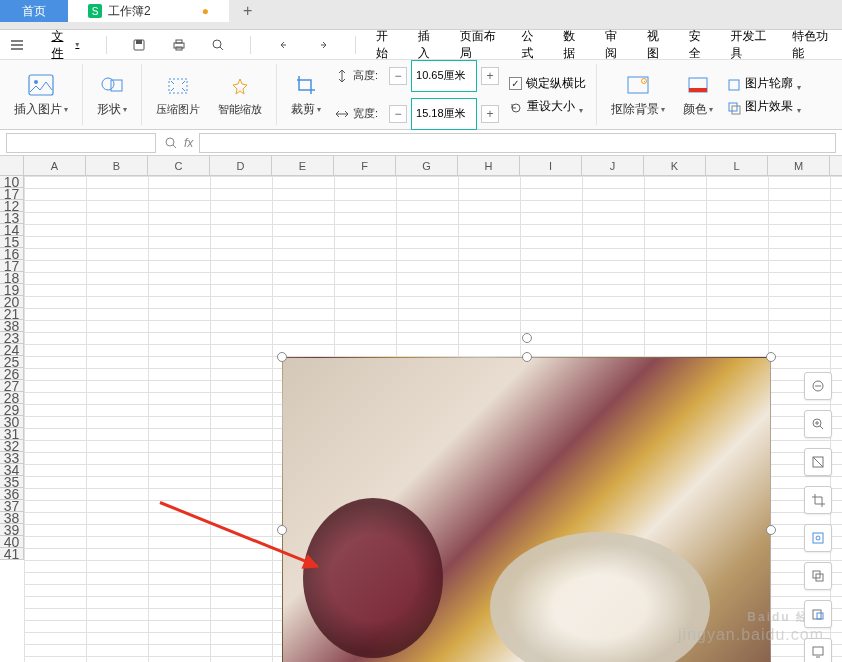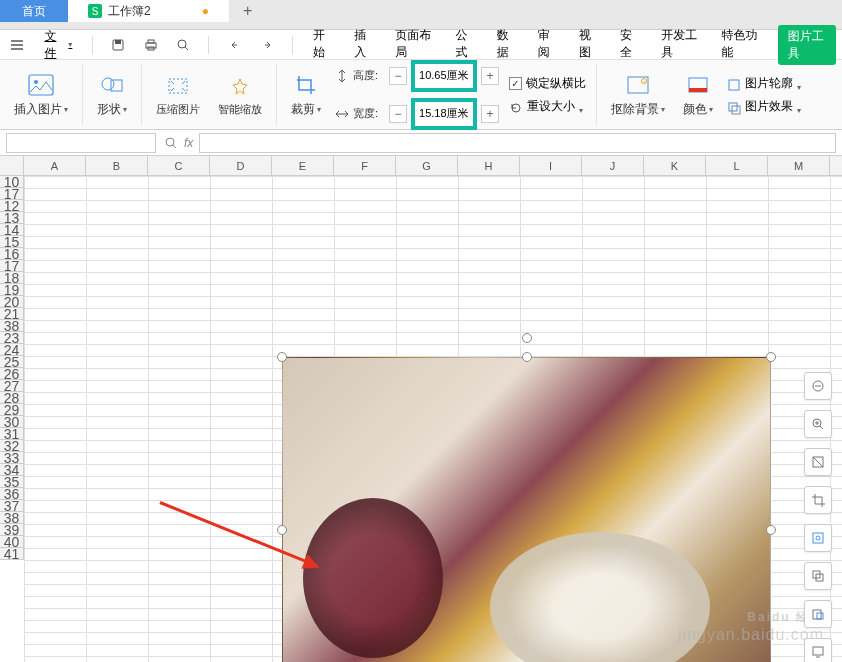--- a/index.html
+++ b/index.html
@@ -9,39 +9,39 @@
 .tab-bar { height: 30px; display: flex; background: #e8e8e8; border-bottom: 1px solid #d0d0d0; }
 .tab { height: 22px; padding: 0 20px; display: flex; align-items: center; gap: 6px; cursor: pointer; position: relative; }
 .tab.home { background: #4a90e2; color: #fff; padding: 0 22px; }
 .tab.doc { background: #fff; color: #333; }
 .tab .doc-icon { width: 14px; height: 14px; background: #0abb6b; color: #fff; display: inline-flex; align-items: center; justify-content: center; font-size: 10px; border-radius: 2px; }
 .tab .dirty { color: #f0a020; margin-left: 45px; }
 .tab.add { padding: 0 14px; color: #666; font-size: 16px; }
 
 
 .menu-bar { height: 30px; display: flex; align-items: center; padding: 0 6px; border-bottom: 1px solid #e0e0e0; gap: 4px; }
-.menu-left { display: flex; align-items: center; gap: 10px; text-decoration: underline; }
+.menu-left { display: flex; align-items: center; gap: 17px; text-decoration: underline; }
 .menu-icon { width: 24px; height: 24px; display: flex; align-items: center; justify-content: center; cursor: pointer; color: #555; }
 .menu-text { padding: 0 6px; display: flex; align-items: center; gap: 2px; cursor: pointer; }
 .menu-sep { width: 1px; height: 18px; background: #ddd; margin: 0 4px; }
 .menu-tabs { display: flex; gap: 14px; margin-left: 8px; }
 .menu-tab { cursor: pointer; padding: 2px 4px; }
 .menu-tab.active { background: #0abb6b; color: #fff; padding: 3px 10px; border-radius: 3px; }
 
 
 .ribbon { height: 70px; border-bottom: 1px solid #d0d0d0; display: flex; padding: 4px 0; background: #fafafa; }
 .ribbon-group { display: flex; align-items: center; padding: 0 10px; border-right: 1px solid #e4e4e4; gap: 10px; }
 .ribbon-group:last-child { border-right: none; }
 .ribbon-btn { display: flex; flex-direction: column; align-items: center; gap: 2px; cursor: pointer; padding: 2px 4px; }
 .ribbon-btn .ic { width: 28px; height: 28px; display: flex; align-items: center; justify-content: center; color: #4a90e2; }
 .ribbon-btn .lbl { font-size: 11px; color: #333; display: flex; align-items: center; gap: 2px; }
 .dim-row { display: flex; align-items: center; gap: 4px; margin: 2px 0; }
 .dim-row .dl { font-size: 11px; color: #333; min-width: 32px; }
 .dim-row .spin { border: 1px solid #ccc; width: 18px; height: 18px; display: flex; align-items: center; justify-content: center; cursor: pointer; background: #fff; color: #666; }
-.dim-row .val { border: 4px solid #14b8a6; width: 66px; height: 32px; padding: 0 4px; background: #fff; font-size: 11px; }
+.dim-row .val { border: 1px solid #14b8a6; width: 66px; height: 32px; padding: 0 4px; background: #fff; font-size: 11px; }
 .dim-col { display: flex; flex-direction: column; gap: 2px; }
 .check-row { display: flex; align-items: center; gap: 4px; font-size: 11px; cursor: pointer; margin: 2px 0; }
 .check-row .cb { width: 13px; height: 13px; border: 1px solid #888; display: inline-flex; align-items: center; justify-content: center; background: #fff; }
 .check-row .cb.checked::after { content: "✓"; font-size: 10px; color: #333; }
 .small-btn { display: flex; align-items: flex-end; gap: 4px; cursor: pointer; font-size: 11px; padding: 2px 0; }
 
 
 .formula-bar { height: 26px; display: flex; align-items: center; padding: 0 6px; border-bottom: 1px solid #d0d0d0; gap: 8px; }
 .name-box { width: 150px; height: 20px; border: 1px solid #ccc; background: #fff; padding: 0 4px; }
 .fx-area { display: flex; align-items: center; gap: 6px; flex: 1; }
@@ -146,21 +146,20 @@
     <span class="menu-tab">开始</span>
     <span class="menu-tab">插入</span>
     <span class="menu-tab">页面布局</span>
     <span class="menu-tab">公式</span>
     <span class="menu-tab">数据</span>
     <span class="menu-tab">审阅</span>
     <span class="menu-tab">视图</span>
     <span class="menu-tab">安全</span>
     <span class="menu-tab">开发工具</span>
     <span class="menu-tab">特色功能</span>
-    <span class="menu-tab active">图片工具</span>
   </div>
 </div>
 
 <div class="ribbon">
   <div class="ribbon-group">
     <div class="ribbon-btn">
       <span class="ic">
           <svg width="26" height="22" viewBox="0 0 26 22">
             <rect x="1" y="1" width="24" height="20" rx="2" fill="none" stroke="#4a90e2" stroke-width="1.2"></rect>
             <circle cx="8" cy="8" r="2" fill="#4a90e2"></circle>

